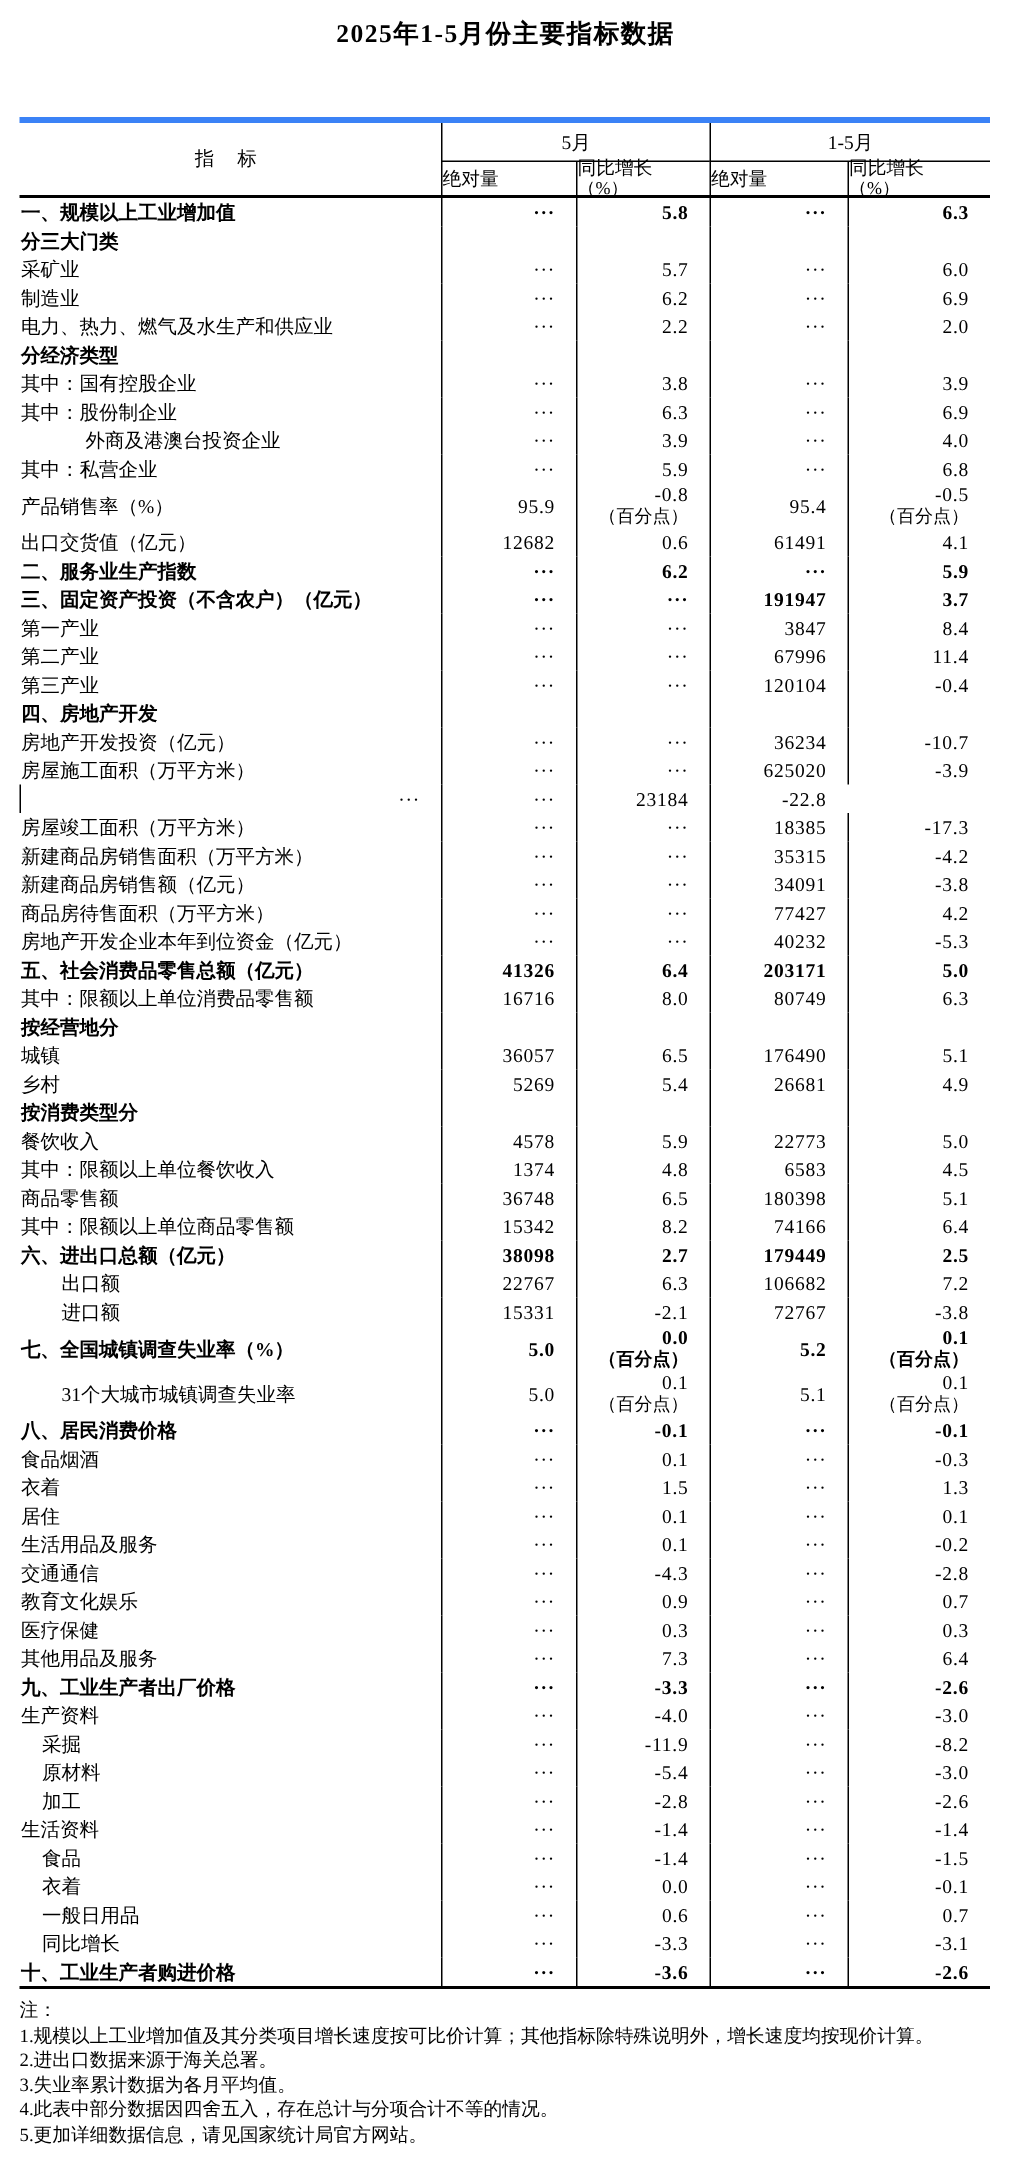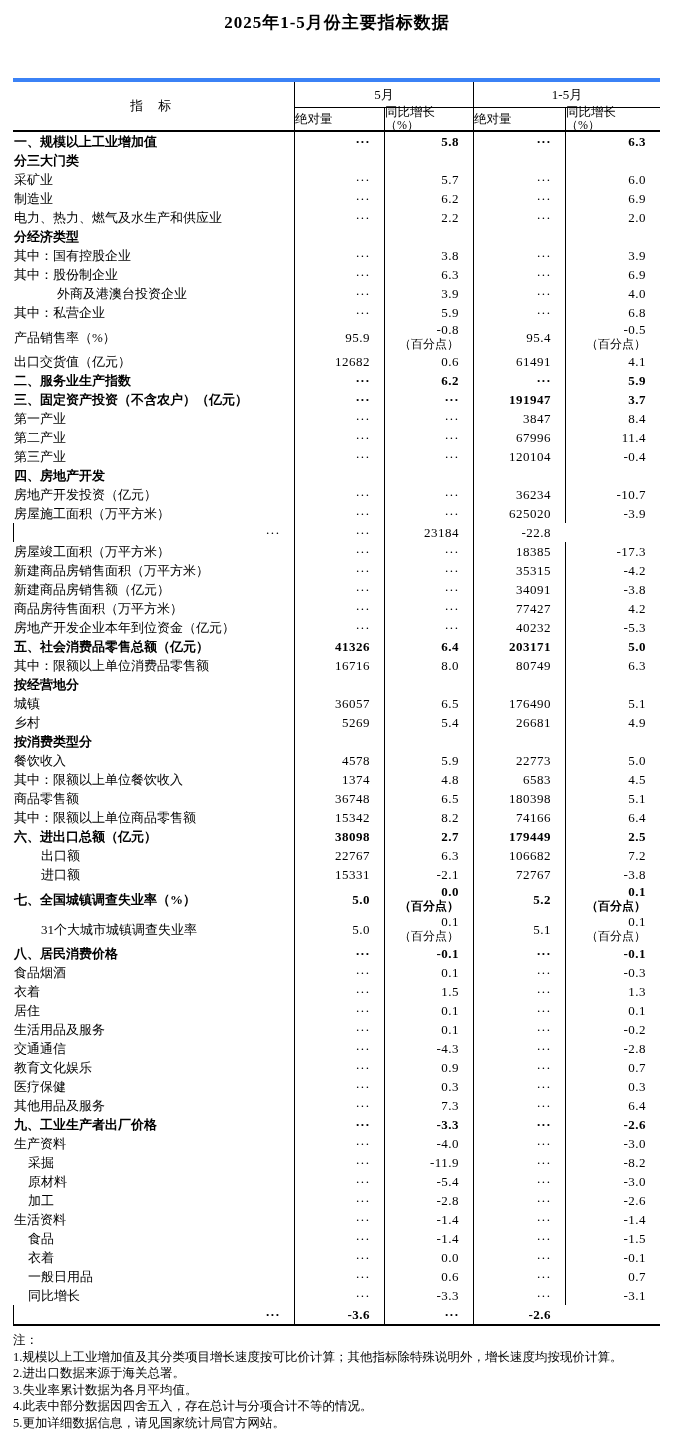--- a/index.html
+++ b/index.html
@@ -529,20 +529,21 @@
           <div class="t-cell">0.7</div>
         </div>
         <div class="t-row">
           <div class="t-label ind1">同比增长</div>
           <div class="t-cell">···</div>
           <div class="t-cell">-3.3</div>
           <div class="t-cell">···</div>
           <div class="t-cell">-3.1</div>
         </div>
         <div class="t-row bold">
+          <div class="t-label ind0">十、工业生产者购进价格</div>
           <div class="t-cell">···</div>
           <div class="t-cell">-3.6</div>
           <div class="t-cell">···</div>
           <div class="t-cell">-2.6</div>
         </div>
       </div>
   </div>
 
   <div class="notes">
       <p class="note-line">注：</p>

